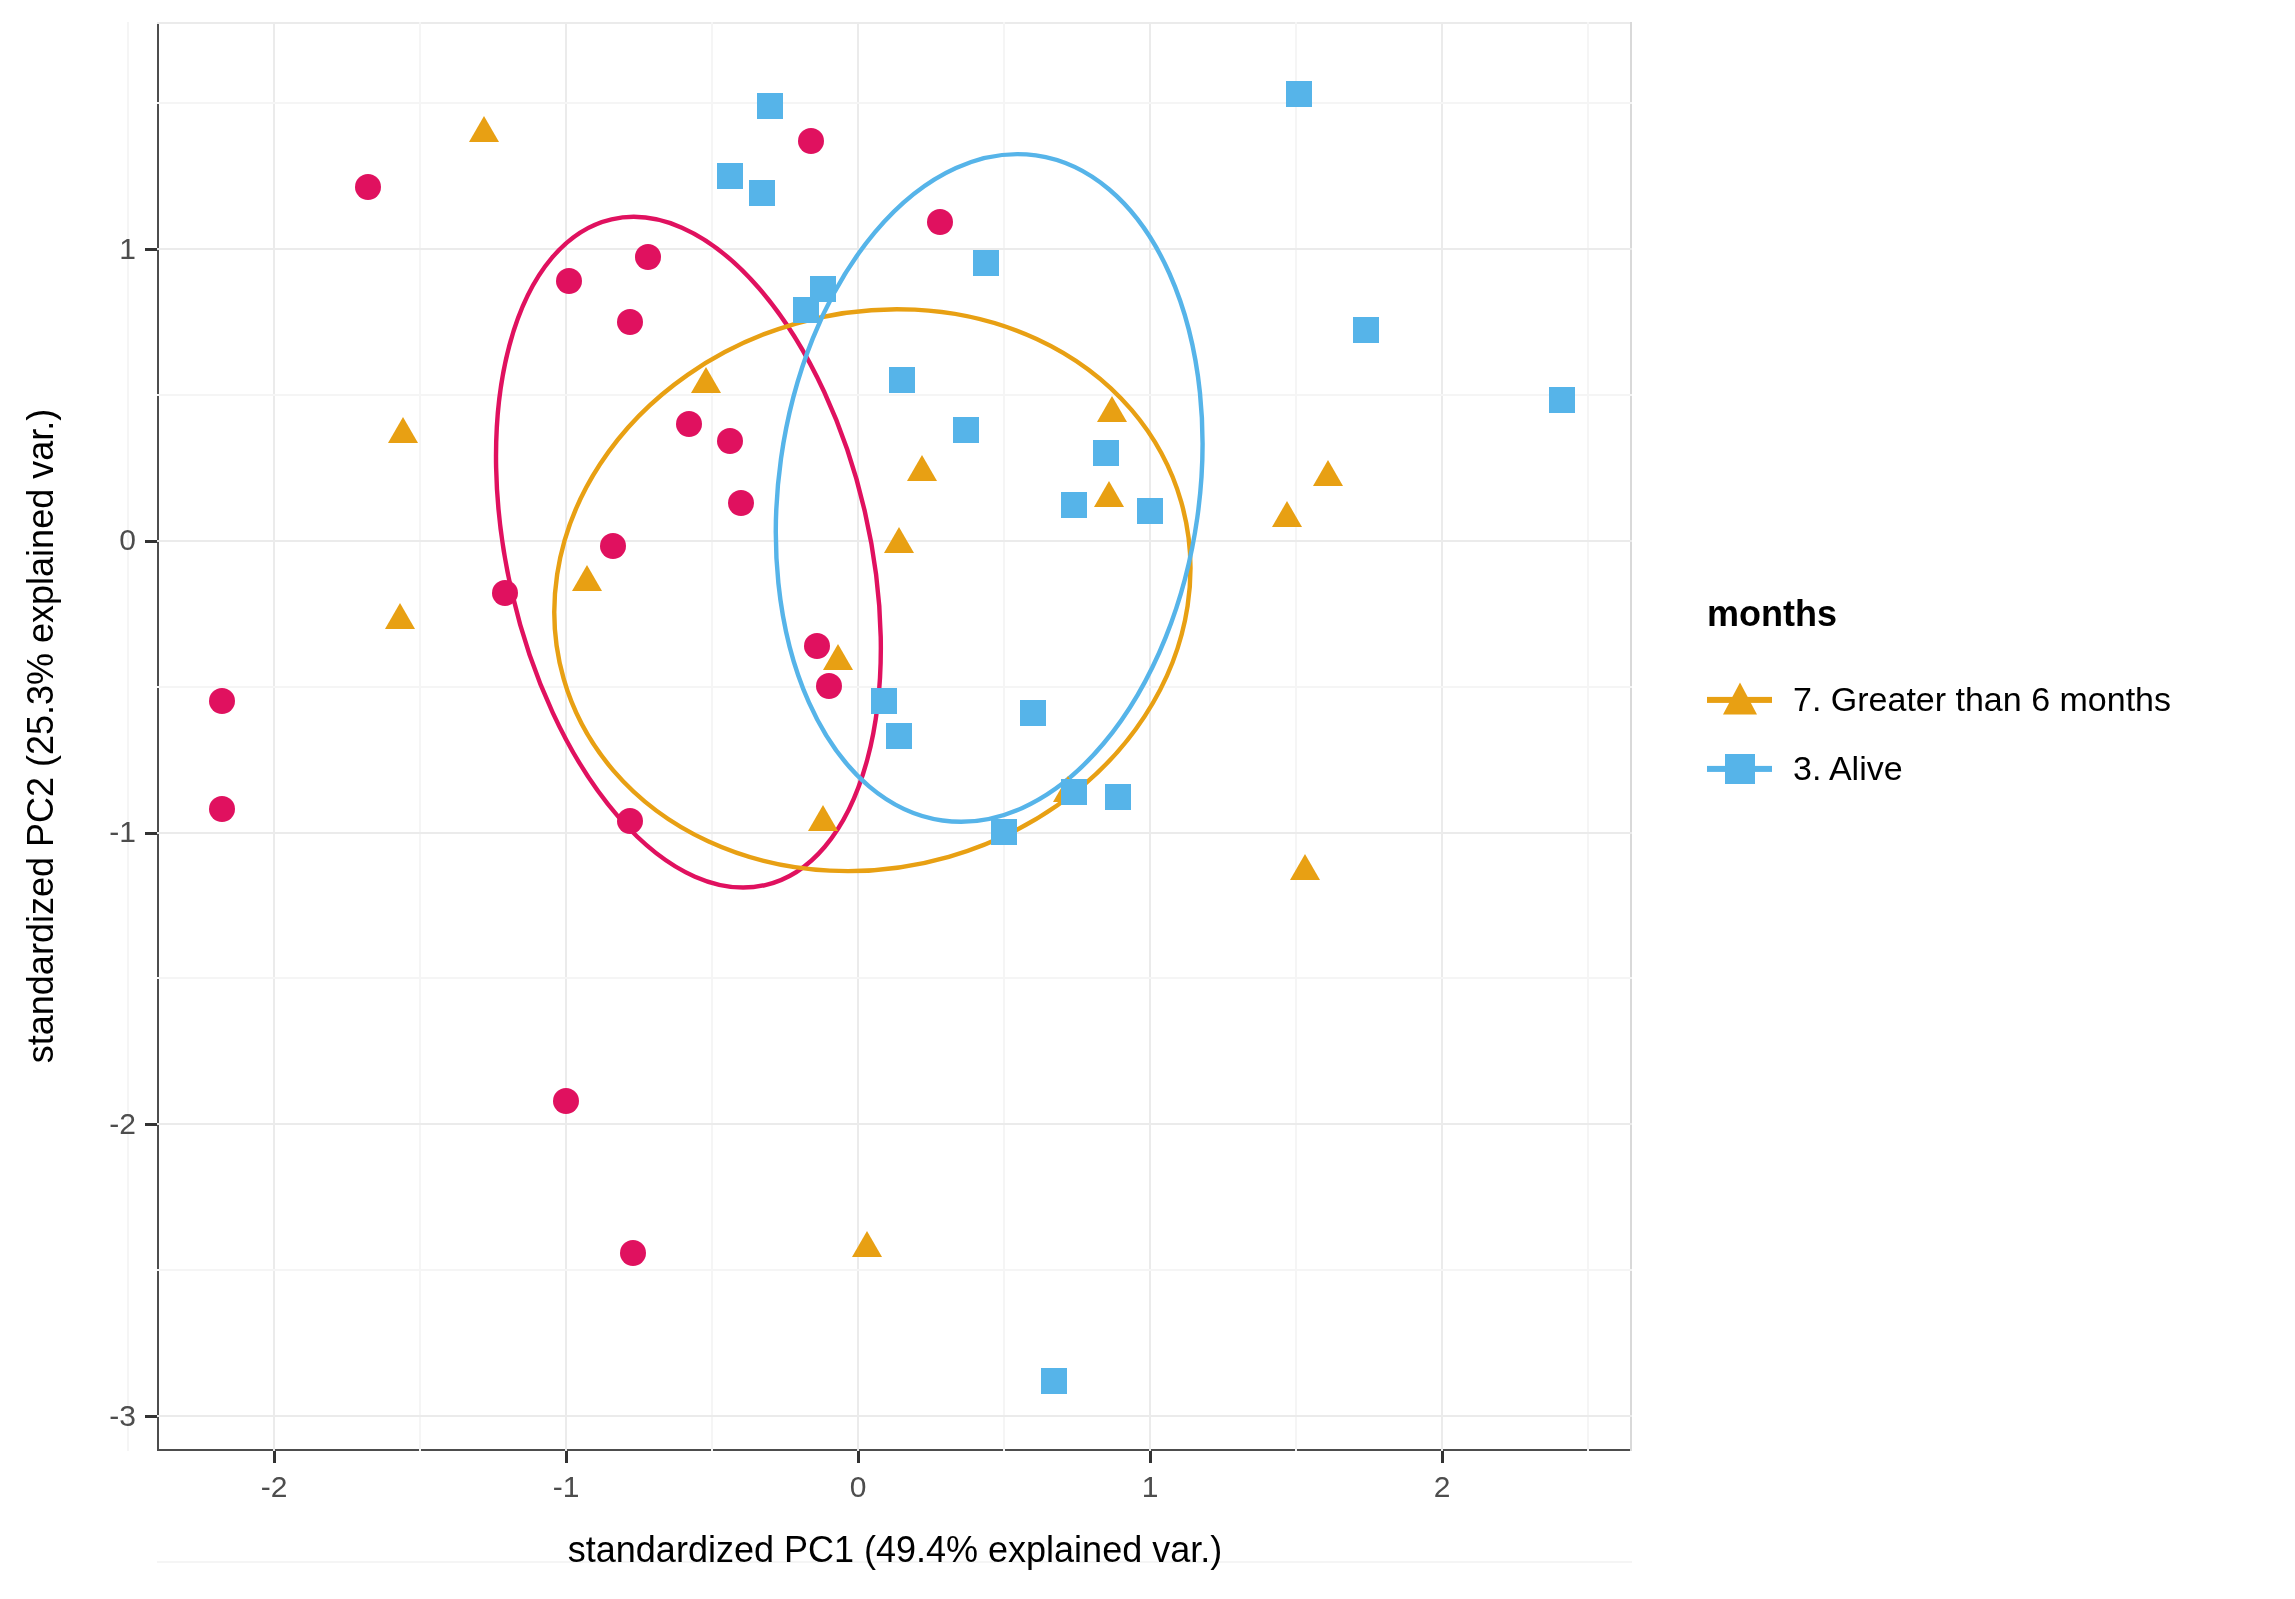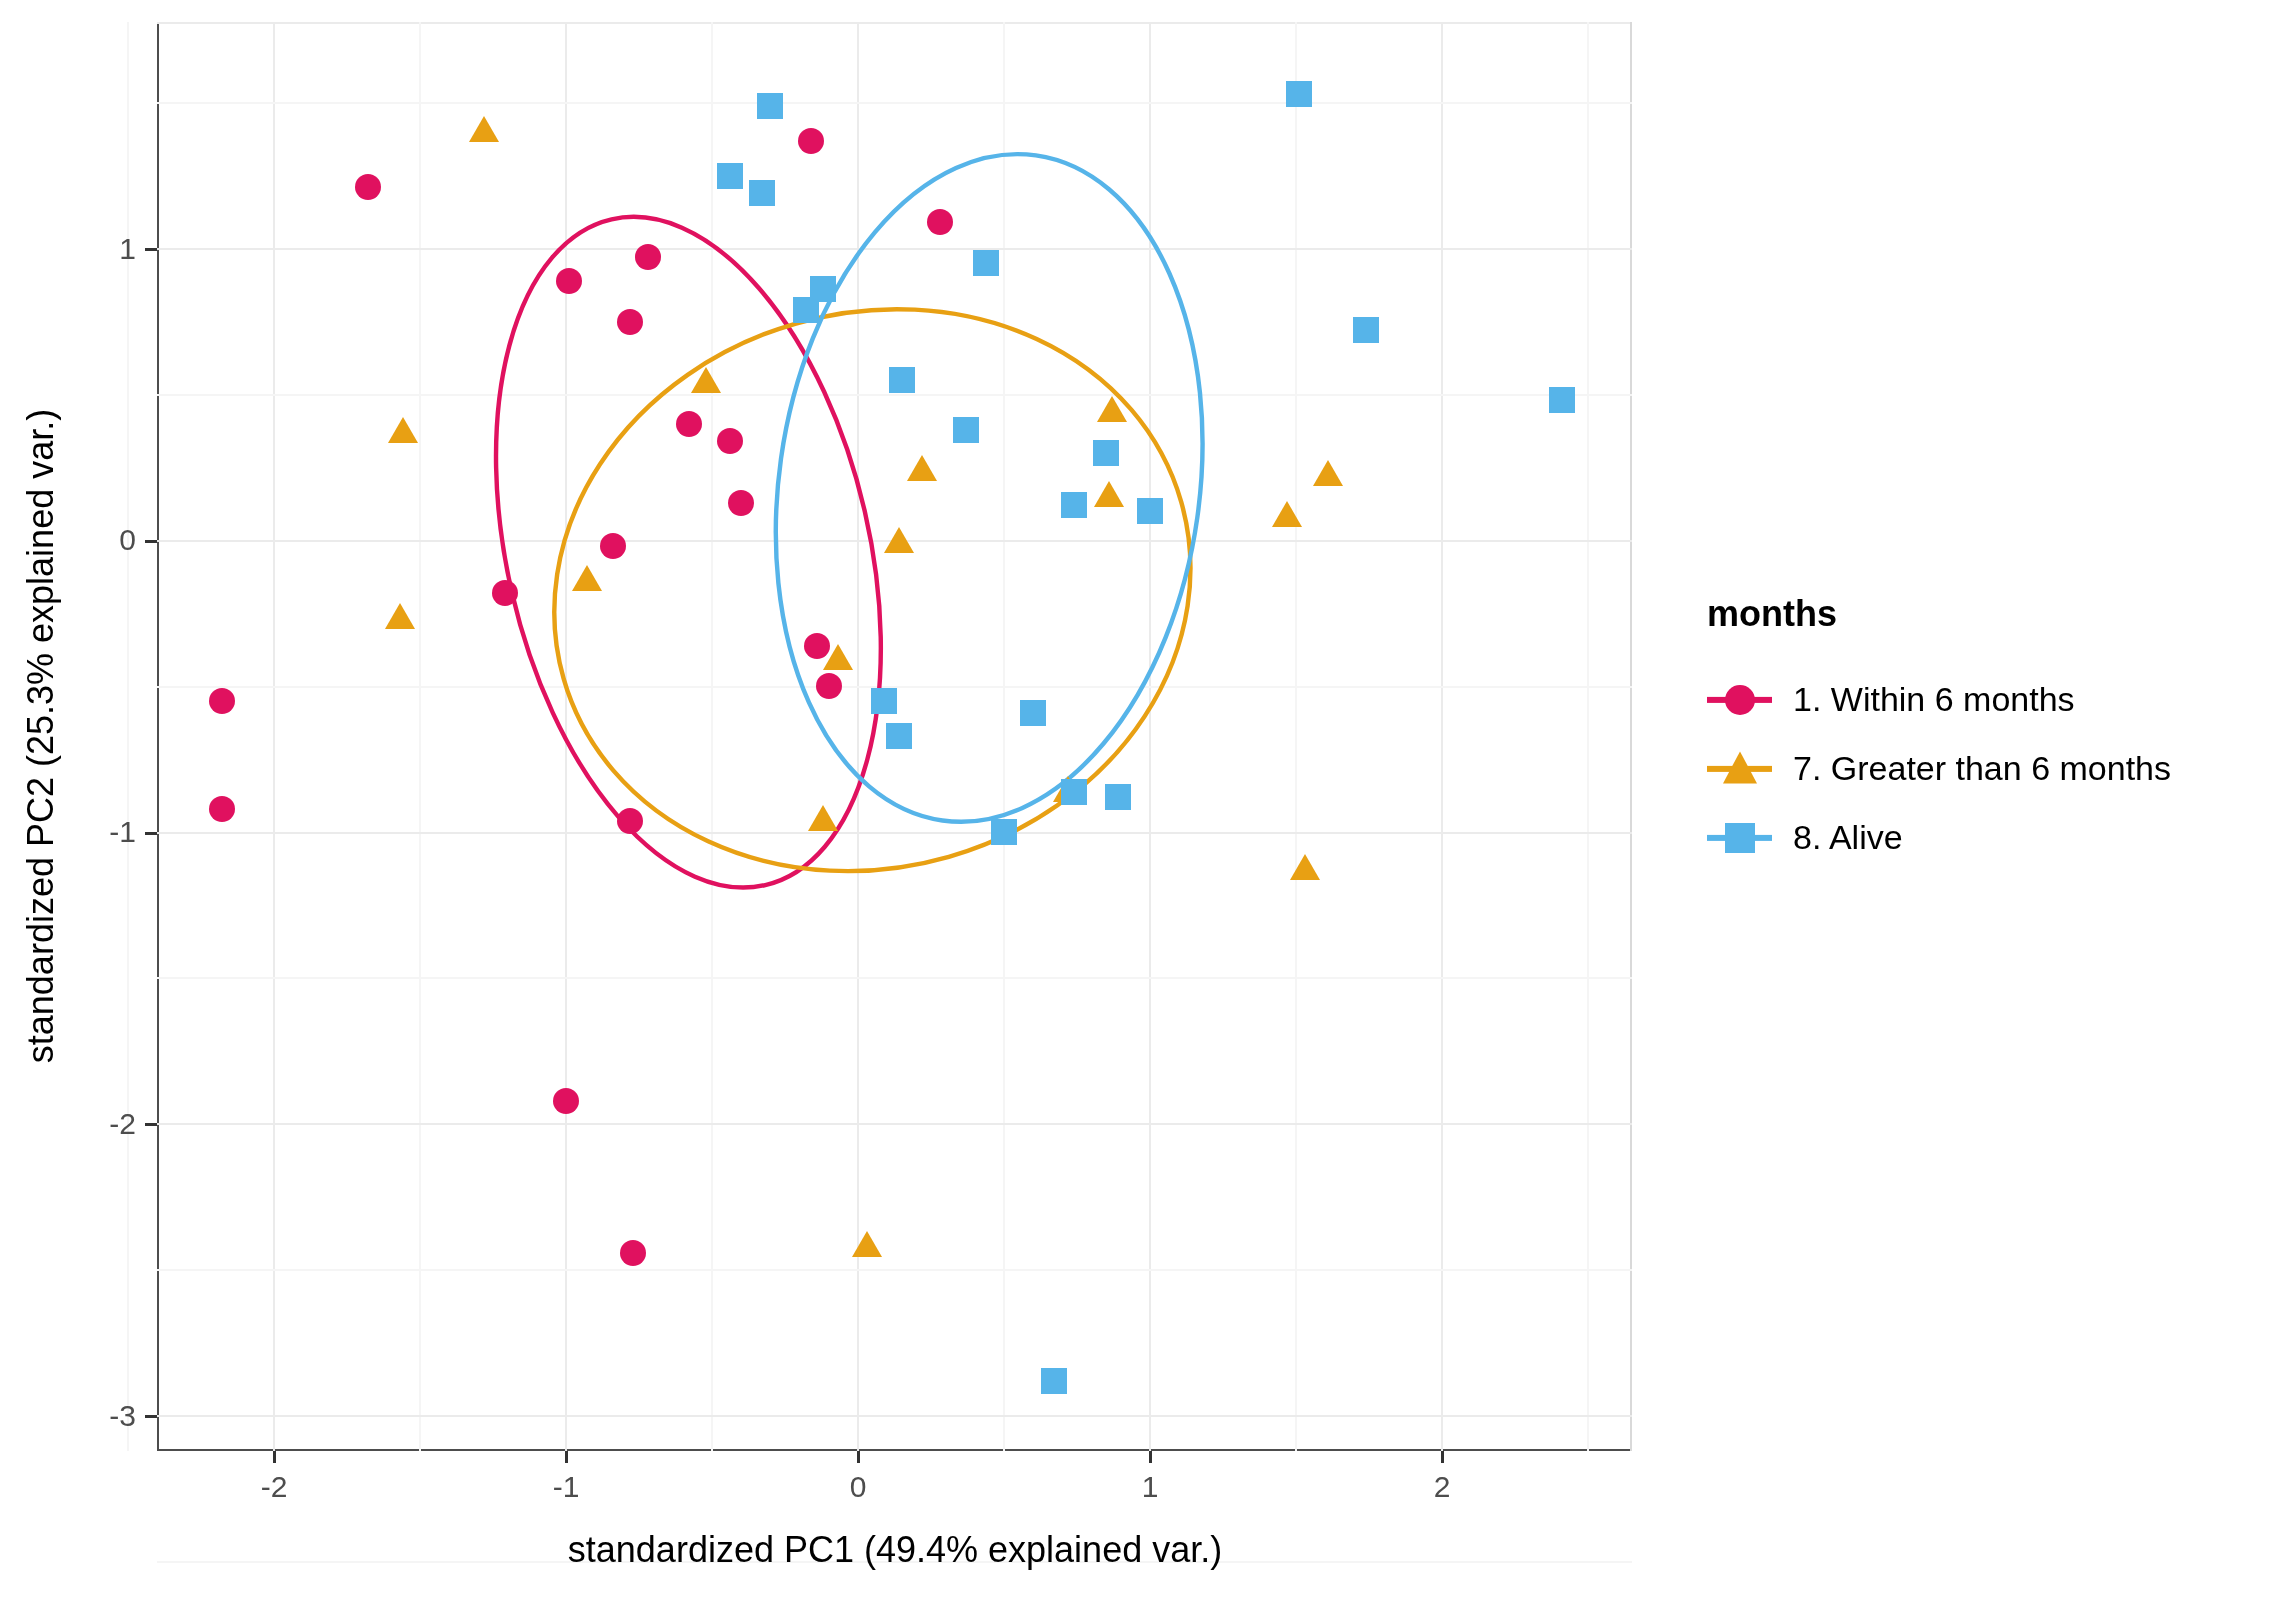--- a/index.html
+++ b/index.html
@@ -173,36 +173,29 @@
     </div>
 
   <div class="axis-title" id="xtitle">standardized PC1 (49.4% explained var.)</div>
   <div class="axis-title" id="ytitle">standardized PC2 (25.3% explained var.)</div>
 
   <div class="legend">
     <div class="legend-title">months</div>
     <div id="legendrows">
         <div class="legend-row">
           <div class="legend-key">
-            <div class="bar" style="background: rgb(224, 17, 95);"></div>
-            <div class="gl circ" style="background: rgb(224, 17, 95);"></div>
-          </div>
-          <div class="legend-label">1. Within 6 months</div>
-        </div>
-        <div class="legend-row">
-          <div class="legend-key">
             <div class="bar" style="background: rgb(232, 160, 19);"></div>
             <div class="gl tri" style="border-bottom: 32px solid rgb(232, 160, 19);"></div>
           </div>
           <div class="legend-label">7. Greater than 6 months</div>
         </div>
         <div class="legend-row">
           <div class="legend-key">
             <div class="bar" style="background: rgb(86, 180, 233);"></div>
             <div class="gl sq" style="background: rgb(86, 180, 233);"></div>
           </div>
-          <div class="legend-label">8. Alive</div>
+          <div class="legend-label">3. Alive</div>
         </div>
       </div>
   </div>
 
 </div>
 
 
 </body></html>

